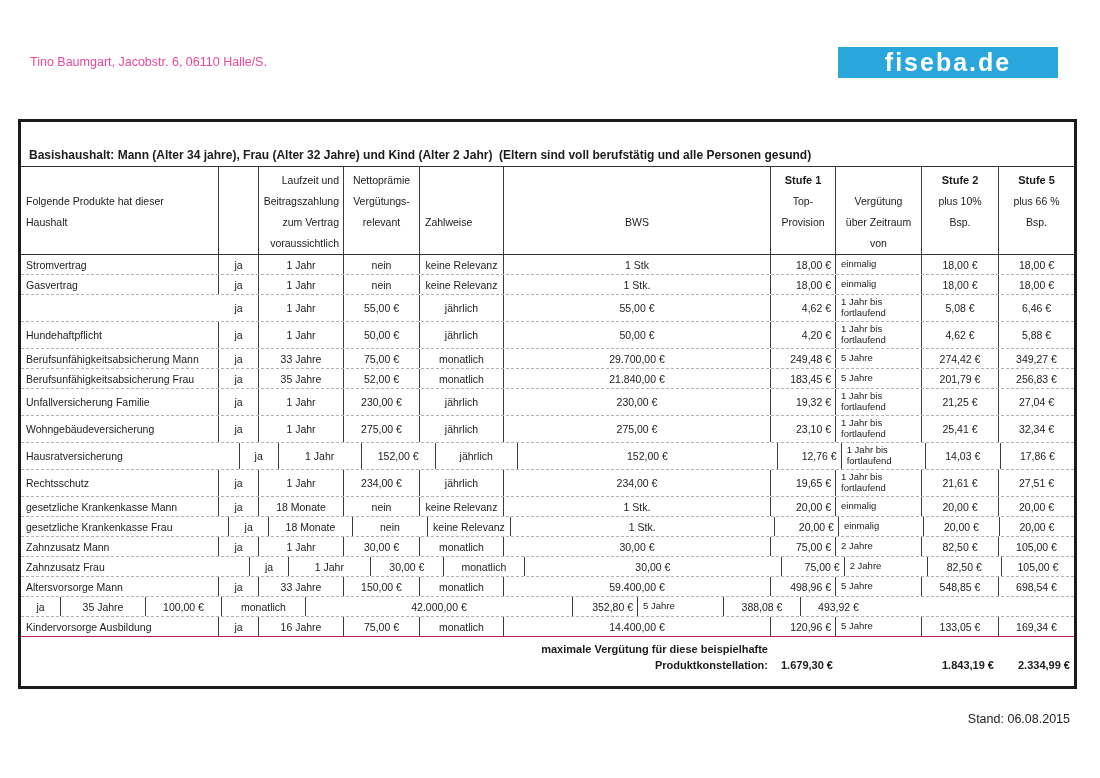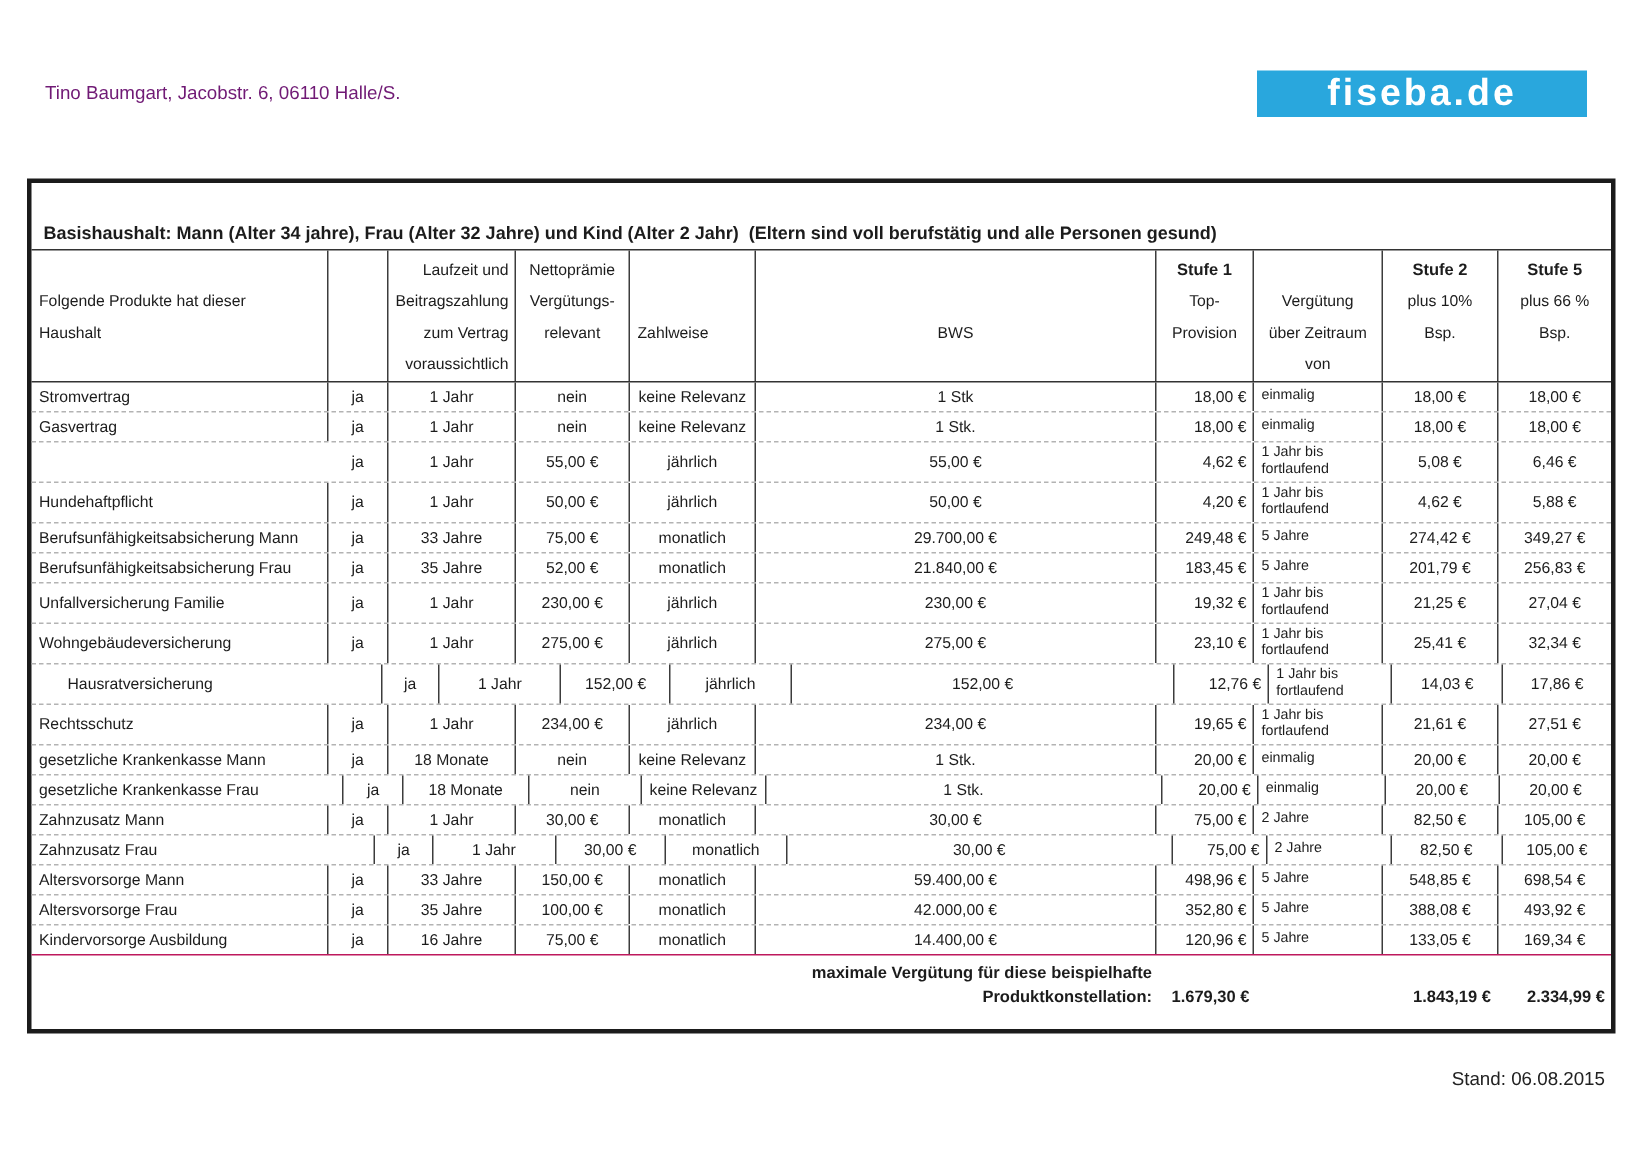--- a/index.html
+++ b/index.html
@@ -6,21 +6,21 @@
   html,body { width:1100px; height:778px; }
   body {
     font-family: "Liberation Sans", sans-serif;
     background: #ffffff;
     color: #1c1c1c;
     position: relative;
     overflow: hidden;
   }
   .address {
     position: absolute; left: 30px; top: 55px;
-    font-size: 12.5px; color: #701a75;
+    font-size: 12.5px; color: #ec4899;
   }
   .logo {
     position: absolute; left: 838px; top: 47px;
     width: 220px; height: 31px;
     display: flex; align-items: center; justify-content: center;
     color: #ffffff; font-weight: bold; font-size: 25px; letter-spacing: 2px;
   }
   .doc-table {
     position: absolute; left: 18px; top: 119px;
     width: 1059px;
@@ -249,21 +249,21 @@
         <div class="cell cell-netto al-center vline" style="width: 76px;">275,00 €</div>
         <div class="cell cell-zahlweise al-center vline" style="width: 84px;">jährlich</div>
         <div class="cell cell-bws al-center vline" style="width: 267px;">275,00 €</div>
         <div class="cell cell-stufe1 al-right vline" style="width: 65px;">23,10 €</div>
         <div class="cell cell-verguetung al-left small vline" style="width: 86px;">1 Jahr bis
 fortlaufend</div>
         <div class="cell cell-stufe2 al-center vline" style="width: 77px;">25,41 €</div>
         <div class="cell cell-stufe5 al-center" style="width: 75px;">32,34 €</div>
       </div>
       <div class="row tall">
-        <div class="cell cell-product al-left vline" style="width: 224px; margin-left: 19px;">Hausratversicherung</div>
+        <div class="cell cell-product al-left vline" style="width: 224px;">Hausratversicherung</div>
         <div class="cell cell-ja al-center vline" style="width: 40px;">ja</div>
         <div class="cell cell-laufzeit al-center vline" style="width: 85px;">1 Jahr</div>
         <div class="cell cell-netto al-center vline" style="width: 76px;">152,00 €</div>
         <div class="cell cell-zahlweise al-center vline" style="width: 84px;">jährlich</div>
         <div class="cell cell-bws al-center vline" style="width: 267px;">152,00 €</div>
         <div class="cell cell-stufe1 al-right vline" style="width: 65px;">12,76 €</div>
         <div class="cell cell-verguetung al-left small vline" style="width: 86px;">1 Jahr bis
 fortlaufend</div>
         <div class="cell cell-stufe2 al-center vline" style="width: 77px;">14,03 €</div>
         <div class="cell cell-stufe5 al-center" style="width: 75px;">17,86 €</div>
@@ -335,21 +335,20 @@
         <div class="cell cell-laufzeit al-center vline" style="width: 85px;">33 Jahre</div>
         <div class="cell cell-netto al-center vline" style="width: 76px;">150,00 €</div>
         <div class="cell cell-zahlweise al-center vline" style="width: 84px;">monatlich</div>
         <div class="cell cell-bws al-center vline" style="width: 267px;">59.400,00 €</div>
         <div class="cell cell-stufe1 al-right vline" style="width: 65px;">498,96 €</div>
         <div class="cell cell-verguetung al-left small vline" style="width: 86px;">5 Jahre</div>
         <div class="cell cell-stufe2 al-center vline" style="width: 77px;">548,85 €</div>
         <div class="cell cell-stufe5 al-center" style="width: 75px;">698,54 €</div>
       </div>
       <div class="row">
-        <div class="cell cell-product al-left vline" style="width: 198px;">Altersvorsorge Frau</div>
         <div class="cell cell-ja al-center vline" style="width: 40px;">ja</div>
         <div class="cell cell-laufzeit al-center vline" style="width: 85px;">35 Jahre</div>
         <div class="cell cell-netto al-center vline" style="width: 76px;">100,00 €</div>
         <div class="cell cell-zahlweise al-center vline" style="width: 84px;">monatlich</div>
         <div class="cell cell-bws al-center vline" style="width: 267px;">42.000,00 €</div>
         <div class="cell cell-stufe1 al-right vline" style="width: 65px;">352,80 €</div>
         <div class="cell cell-verguetung al-left small vline" style="width: 86px;">5 Jahre</div>
         <div class="cell cell-stufe2 al-center vline" style="width: 77px;">388,08 €</div>
         <div class="cell cell-stufe5 al-center" style="width: 75px;">493,92 €</div>
       </div>

